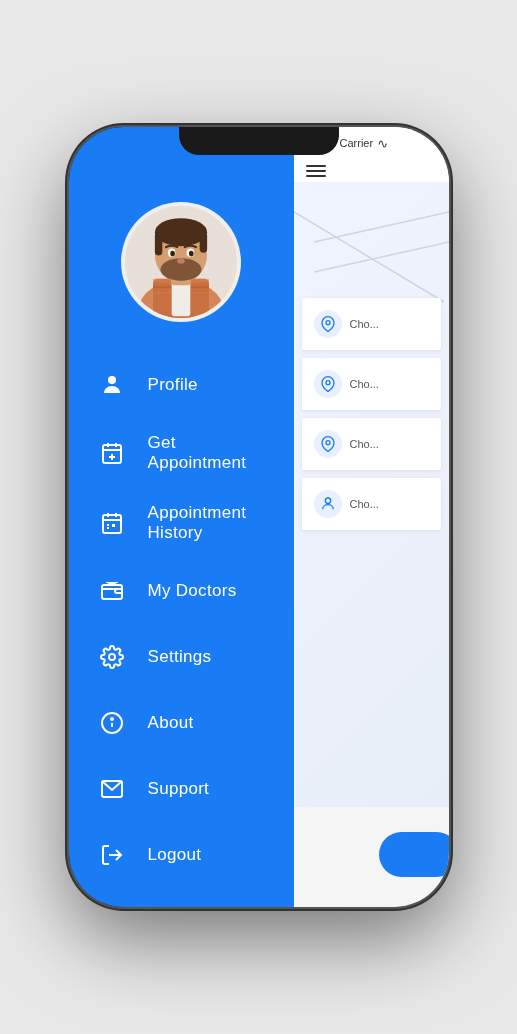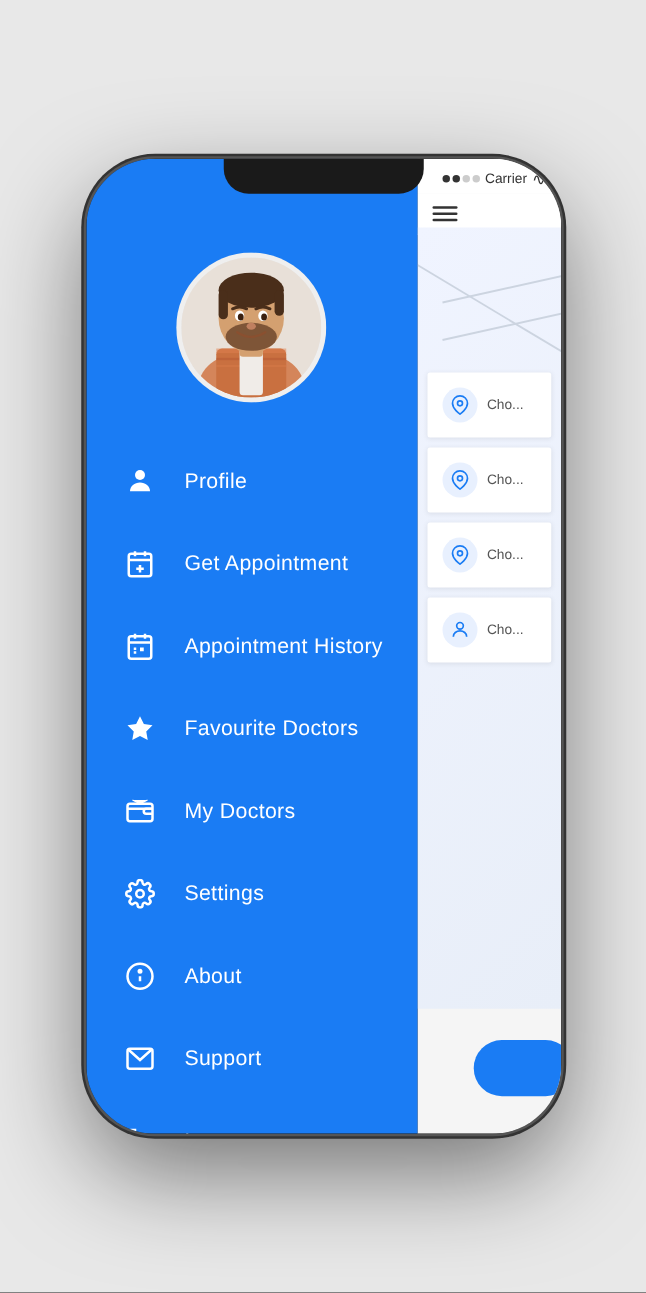--- a/index.html
+++ b/index.html
@@ -76,21 +76,21 @@
       transform: translateX(-50%);
       width: 160px;
       height: 28px;
       background: #1a1a1a;
       border-radius: 0 0 20px 20px;
       z-index: 100;
     }
 
     
     .menu-panel {
-      width: 265px;
+      width: 225px;
       height: 100%;
       background: #1a7cf4;
       position: relative;
       z-index: 10;
       display: flex;
       flex-direction: column;
       padding-top: 55px;
     }
 
     .avatar-section {
@@ -156,21 +156,21 @@
       background: #f5f5f5;
       position: relative;
       overflow: hidden;
     }
 
     .status-bar {
       background: white;
       height: 28px;
       display: flex;
       align-items: center;
-      justify-content: flex-end;
+      justify-content: flex-start;
       padding: 0 12px;
       font-size: 11px;
       color: #333;
       padding-top: 4px;
     }
 
     .status-carrier {
       display: flex;
       align-items: center;
       gap: 4px;
@@ -356,28 +356,20 @@
                 <line x1="8" y1="2" x2="8" y2="6"></line>
                 <line x1="16" y1="2" x2="16" y2="6"></line>
                 <path d="M12 13h3v3h-3z" fill="white" stroke="none"></path>
                 <line x1="7" y1="14" x2="9" y2="14" stroke="white"></line>
                 <line x1="7" y1="17" x2="9" y2="17" stroke="white"></line>
               </svg>
             </div>
             <span class="menu-label">Appointment History</span>
           </div>
 
-          <div class="menu-item">
-            <div class="menu-icon">
-              <svg width="24" height="24" viewBox="0 0 24 24" fill="white">
-                <polygon points="12,2 15.09,8.26 22,9.27 17,14.14 18.18,21.02 12,17.77 5.82,21.02 7,14.14 2,9.27 8.91,8.26"></polygon>
-              </svg>
-            </div>
-            <span class="menu-label">Favourite Doctors</span>
-          </div>
 
           <div class="menu-item">
             <div class="menu-icon">
               <svg width="24" height="24" viewBox="0 0 24 24" fill="none" stroke="white" stroke-width="2">
                 <rect x="2" y="6" width="20" height="14" rx="2"></rect>
                 <path d="M22 10H17a2 2 0 0 0 0 4h5"></path>
                 <line x1="2" y1="10" x2="22" y2="10"></line>
                 <path d="M6 3l6 3 6-3" fill="white" stroke="white" stroke-width="1"></path>
               </svg>
             </div>

